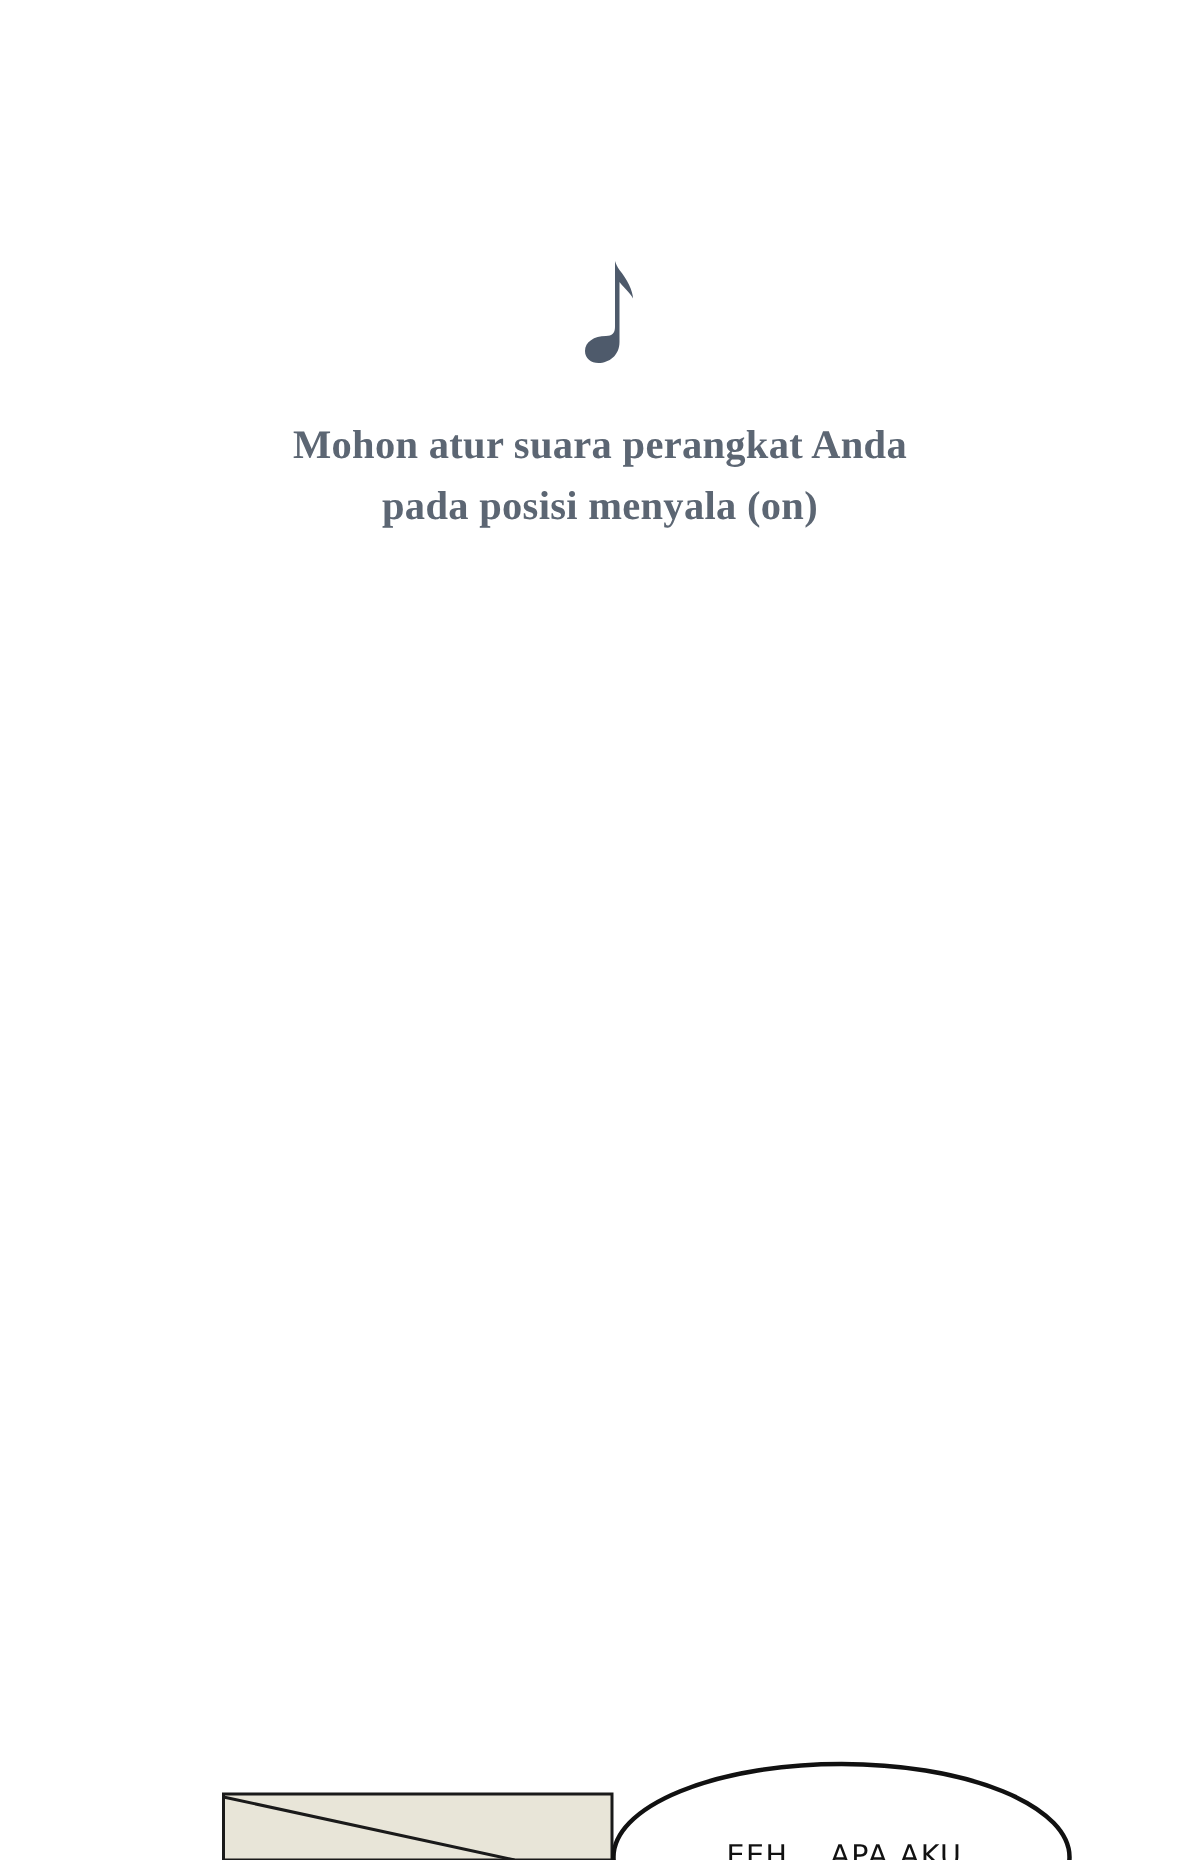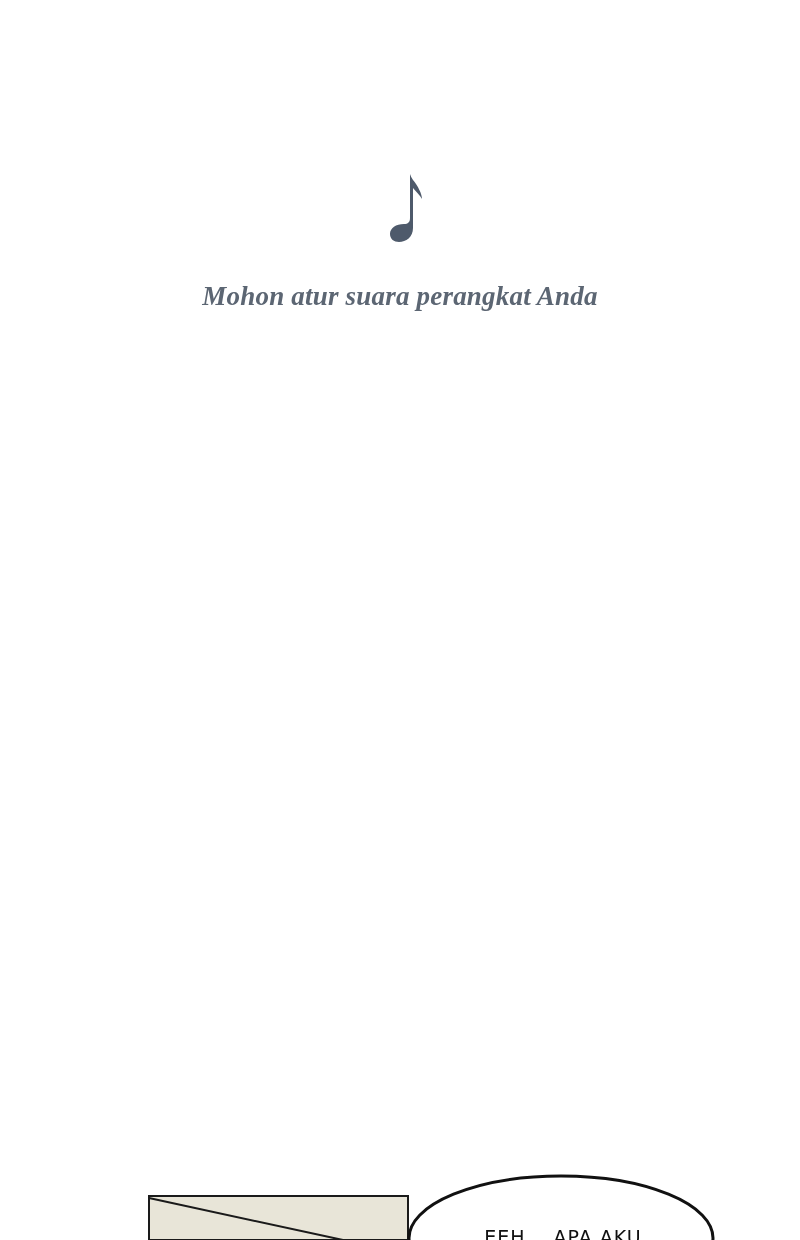--- a/index.html
+++ b/index.html
@@ -34,21 +34,20 @@
     width: 560px;
     font-family: "Liberation Serif", serif;
     font-weight: bold;
     font-size: 27px;
     line-height: 41px;
     color: #5c6673;
     letter-spacing: 0.2px;
   }
   .notice-line {
     display: block;
-    font-style: italic;
   }
 
   
   .comic {
     position: absolute;
     left: 0;
     bottom: 0;
     width: 800px;
     height: 130px;
     overflow: hidden;
@@ -78,20 +77,21 @@
 <div class="notice">
 
   <span class="note-icon">
     <svg viewBox="0 0 60 78" width="60" height="78" aria-hidden="true">
       <path d="M40 4 C40 4 40 36 40 48 C40 52 38 54 34 54 C26 54 20 58 20 64 C20 69 24 72 29 72 C36 72 43 67 43 58 L43 18 C46 22 50 25 52 29 C52 24 48 16 43 10 C41.6 8 40.6 6 40 4 Z" fill="#4e5a6b"></path>
     </svg>
   </span>
 
   <div class="notice-text">
     <span class="notice-line">Mohon atur suara perangkat Anda</span>
+    <span class="notice-line">pada posisi menyala (on)</span>
   </div>
 </div>
 
 <div class="comic">
   <svg width="800" height="130" viewBox="0 0 800 130" aria-hidden="true">
 
     <polygon points="136,86 395,86 395,130 136,130" fill="#e8e5d8" stroke="#1a1a1a" stroke-width="2"></polygon>
     <line x1="136" y1="88" x2="330" y2="130" stroke="#1a1a1a" stroke-width="2"></line>
 
     <ellipse cx="548" cy="128" rx="152" ry="62" fill="#ffffff" stroke="#111111" stroke-width="3"></ellipse>

